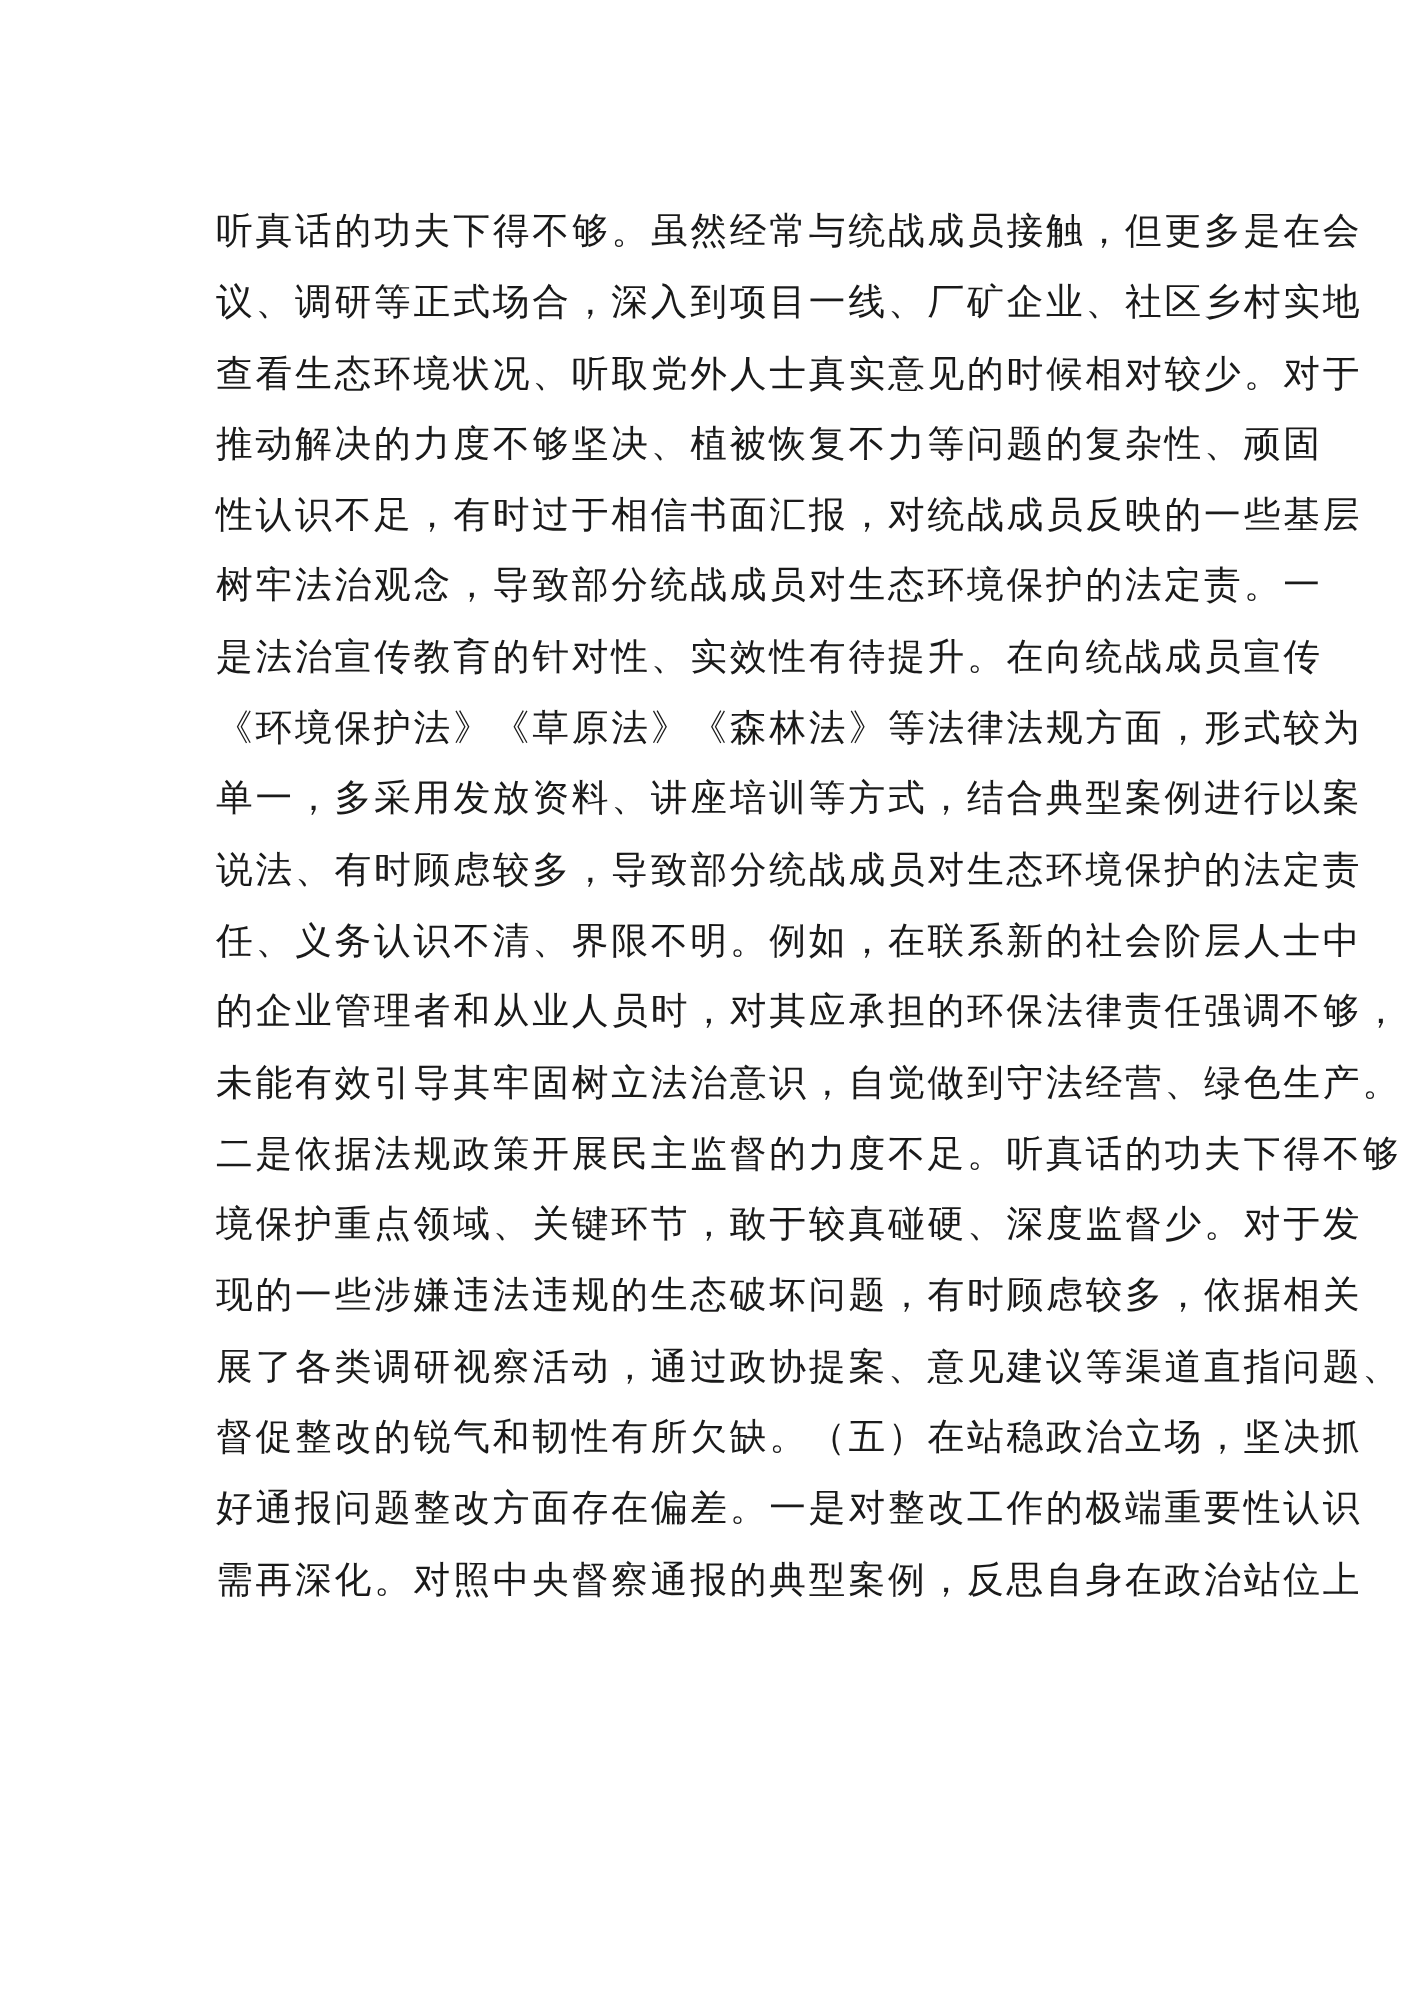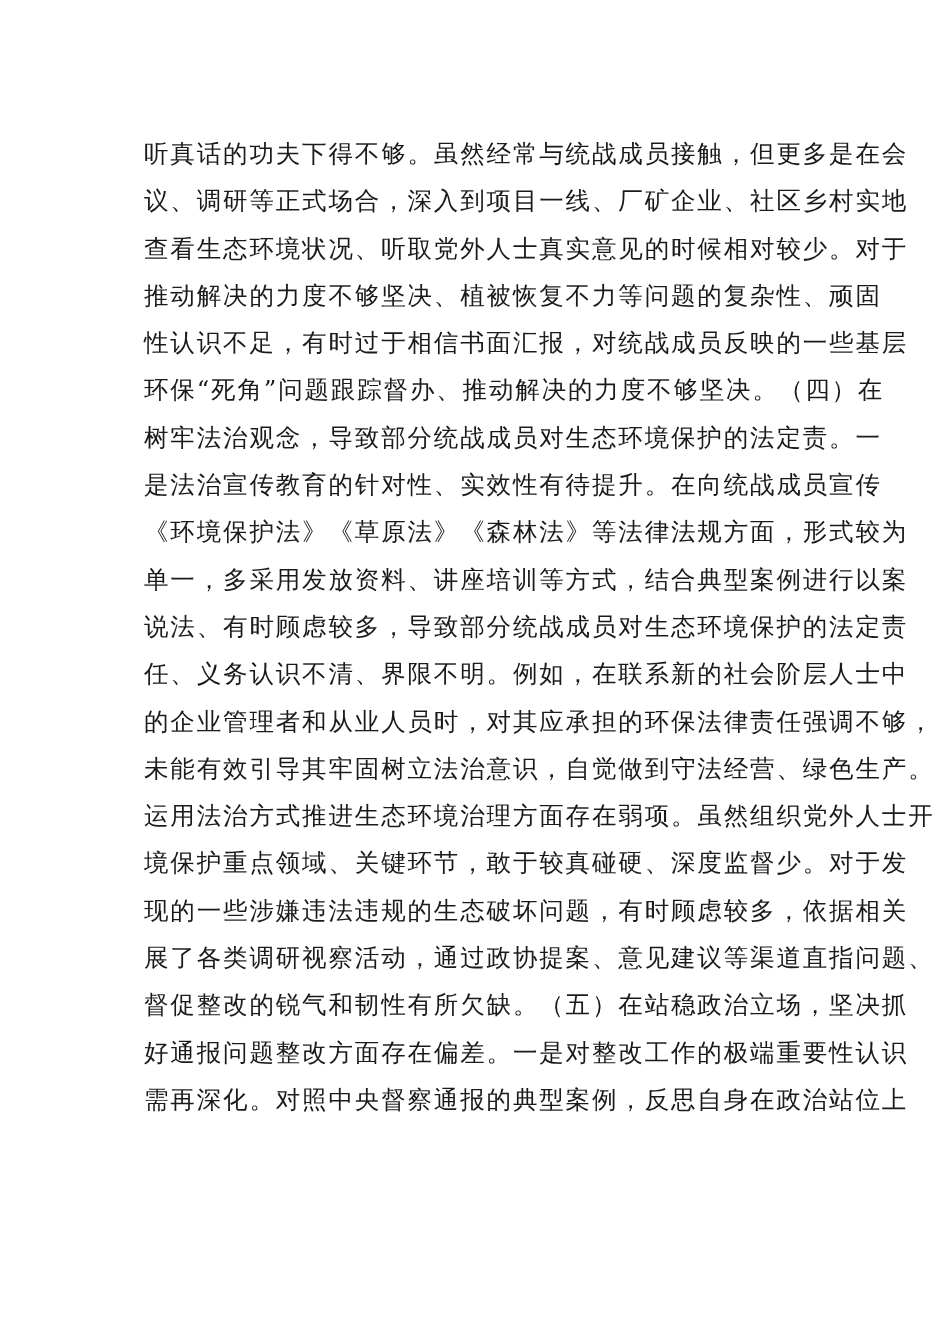--- a/index.html
+++ b/index.html
@@ -44,30 +44,29 @@
 </head>
 <body>
 
 <div class="page">
   <div class="text-body">
     <span class="line">听真话的功夫下得不够。虽然经常与统战成员接触，但更多是在会</span>
     <span class="line">议、调研等正式场合，深入到项目一线、厂矿企业、社区乡村实地</span>
     <span class="line">查看生态环境状况、听取党外人士真实意见的时候相对较少。对于</span>
     <span class="line">推动解决的力度不够坚决、植被恢复不力等问题的复杂性、顽固</span>
     <span class="line">性认识不足，有时过于相信书面汇报，对统战成员反映的一些基层</span>
-    <span class="line">环保“死角”问题跟踪督办、推动解决的力度不够坚决。（四）在</span>
     <span class="line">树牢法治观念，导致部分统战成员对生态环境保护的法定责。一</span>
     <span class="line">是法治宣传教育的针对性、实效性有待提升。在向统战成员宣传</span>
     <span class="line">《环境保护法》《草原法》《森林法》等法律法规方面，形式较为</span>
     <span class="line">单一，多采用发放资料、讲座培训等方式，结合典型案例进行以案</span>
     <span class="line">说法、有时顾虑较多，导致部分统战成员对生态环境保护的法定责</span>
     <span class="line">任、义务认识不清、界限不明。例如，在联系新的社会阶层人士中</span>
     <span class="line">的企业管理者和从业人员时，对其应承担的环保法律责任强调不够，</span>
     <span class="line">未能有效引导其牢固树立法治意识，自觉做到守法经营、绿色生产。</span>
-    <span class="line">运用法治方式推进生态环境治理方面存在弱项。虽然组织党外人士开</span>
+    <span class="line">二是依据法规政策开展民主监督的力度不足。听真话的功夫下得不够</span>
     <span class="line">境保护重点领域、关键环节，敢于较真碰硬、深度监督少。对于发</span>
     <span class="line">现的一些涉嫌违法违规的生态破坏问题，有时顾虑较多，依据相关</span>
     <span class="line">展了各类调研视察活动，通过政协提案、意见建议等渠道直指问题、</span>
     <span class="line">督促整改的锐气和韧性有所欠缺。（五）在站稳政治立场，坚决抓</span>
     <span class="line">好通报问题整改方面存在偏差。一是对整改工作的极端重要性认识</span>
     <span class="line">需再深化。对照中央督察通报的典型案例，反思自身在政治站位上</span>
   </div>
 </div>
 
 </body></html>

